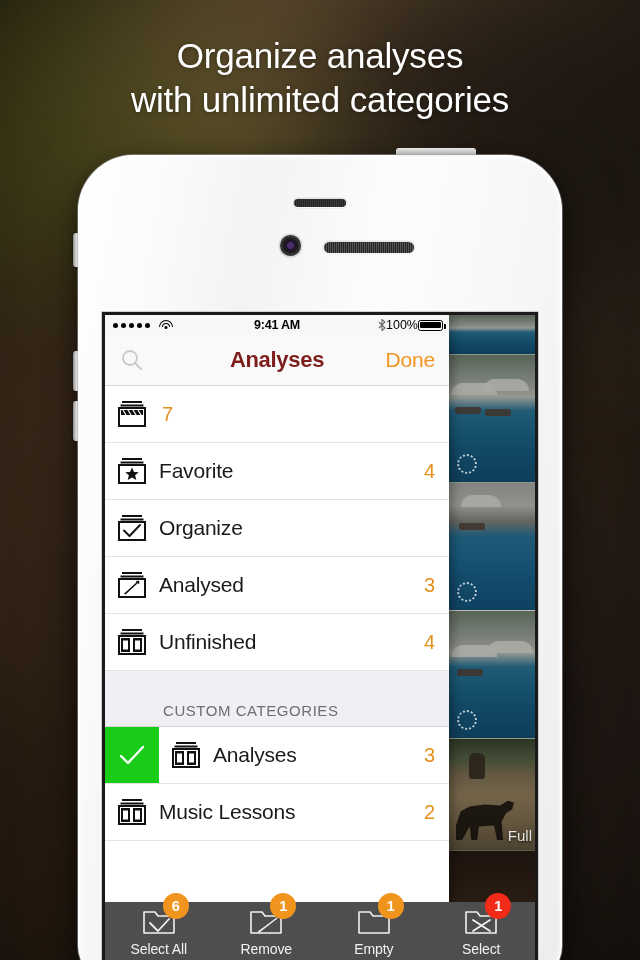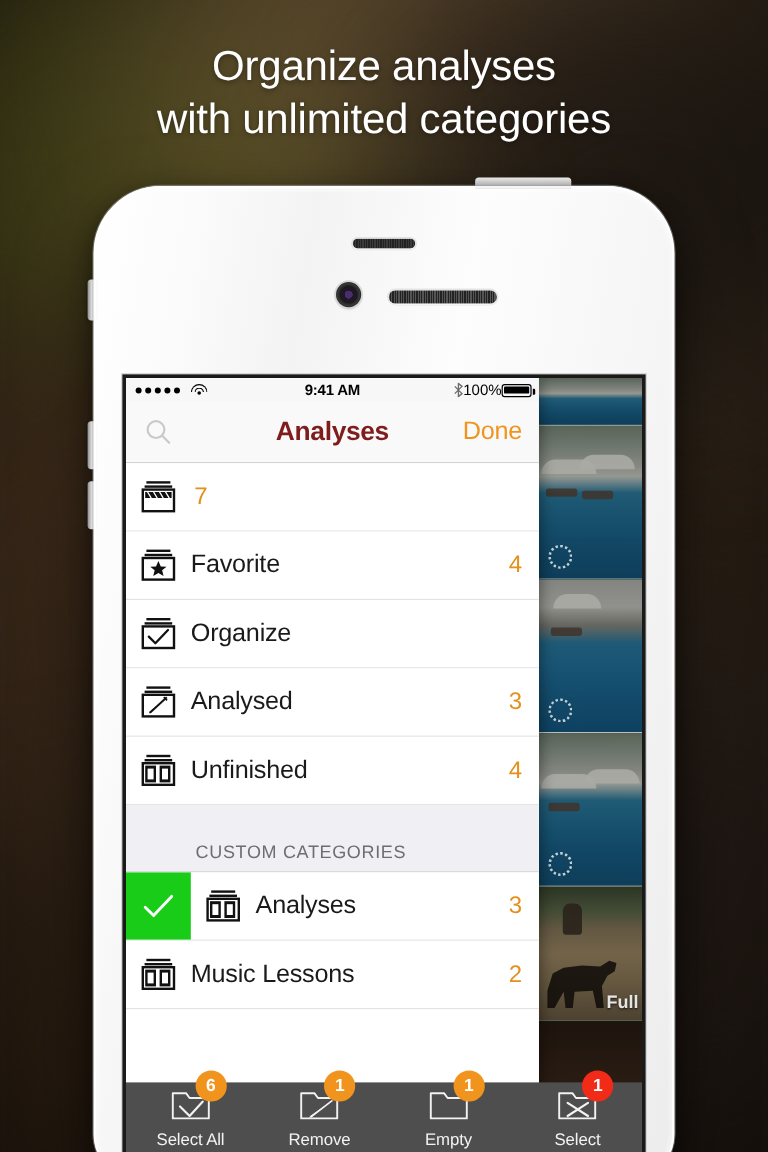--- a/index.html
+++ b/index.html
@@ -127,21 +127,21 @@
     position:absolute; left:4px; bottom:10px; width:76px; height:48px;
     background:#14100c; opacity:.85;
     clip-path:polygon(4% 70%,10% 40%,22% 30%,42% 26%,62% 28%,72% 18%,80% 22%,78% 36%,70% 44%,64% 62%,66% 100%,58% 100%,54% 70%,34% 72%,32% 100%,24% 100%,22% 72%,12% 100%,4% 100%);
   }
   .photo .rider {
     position:absolute; left:20px; top:14px; width:16px; height:26px;
     background:#3b3026; border-radius:6px 6px 3px 3px; opacity:.9;
   }
   .photo .fulltag {
     position:absolute; right:3px; bottom:6px;
-    color:rgba(255,255,255,.88); font-size:15px; font-weight:700;
+    color:rgba(255,255,255,.88); font-size:15px; font-weight:400;
     text-shadow:0 1px 2px rgba(0,0,0,.8);
     margin-left:21px;
   }
   .photo .umbrella {
     position:absolute; width:46px; height:12px; border-radius:46px 46px 0 0;
     background:rgba(236,236,228,.9);
   }
   .photo .lounger {
     position:absolute; width:26px; height:7px; background:rgba(90,70,60,.85); border-radius:2px;
   }

